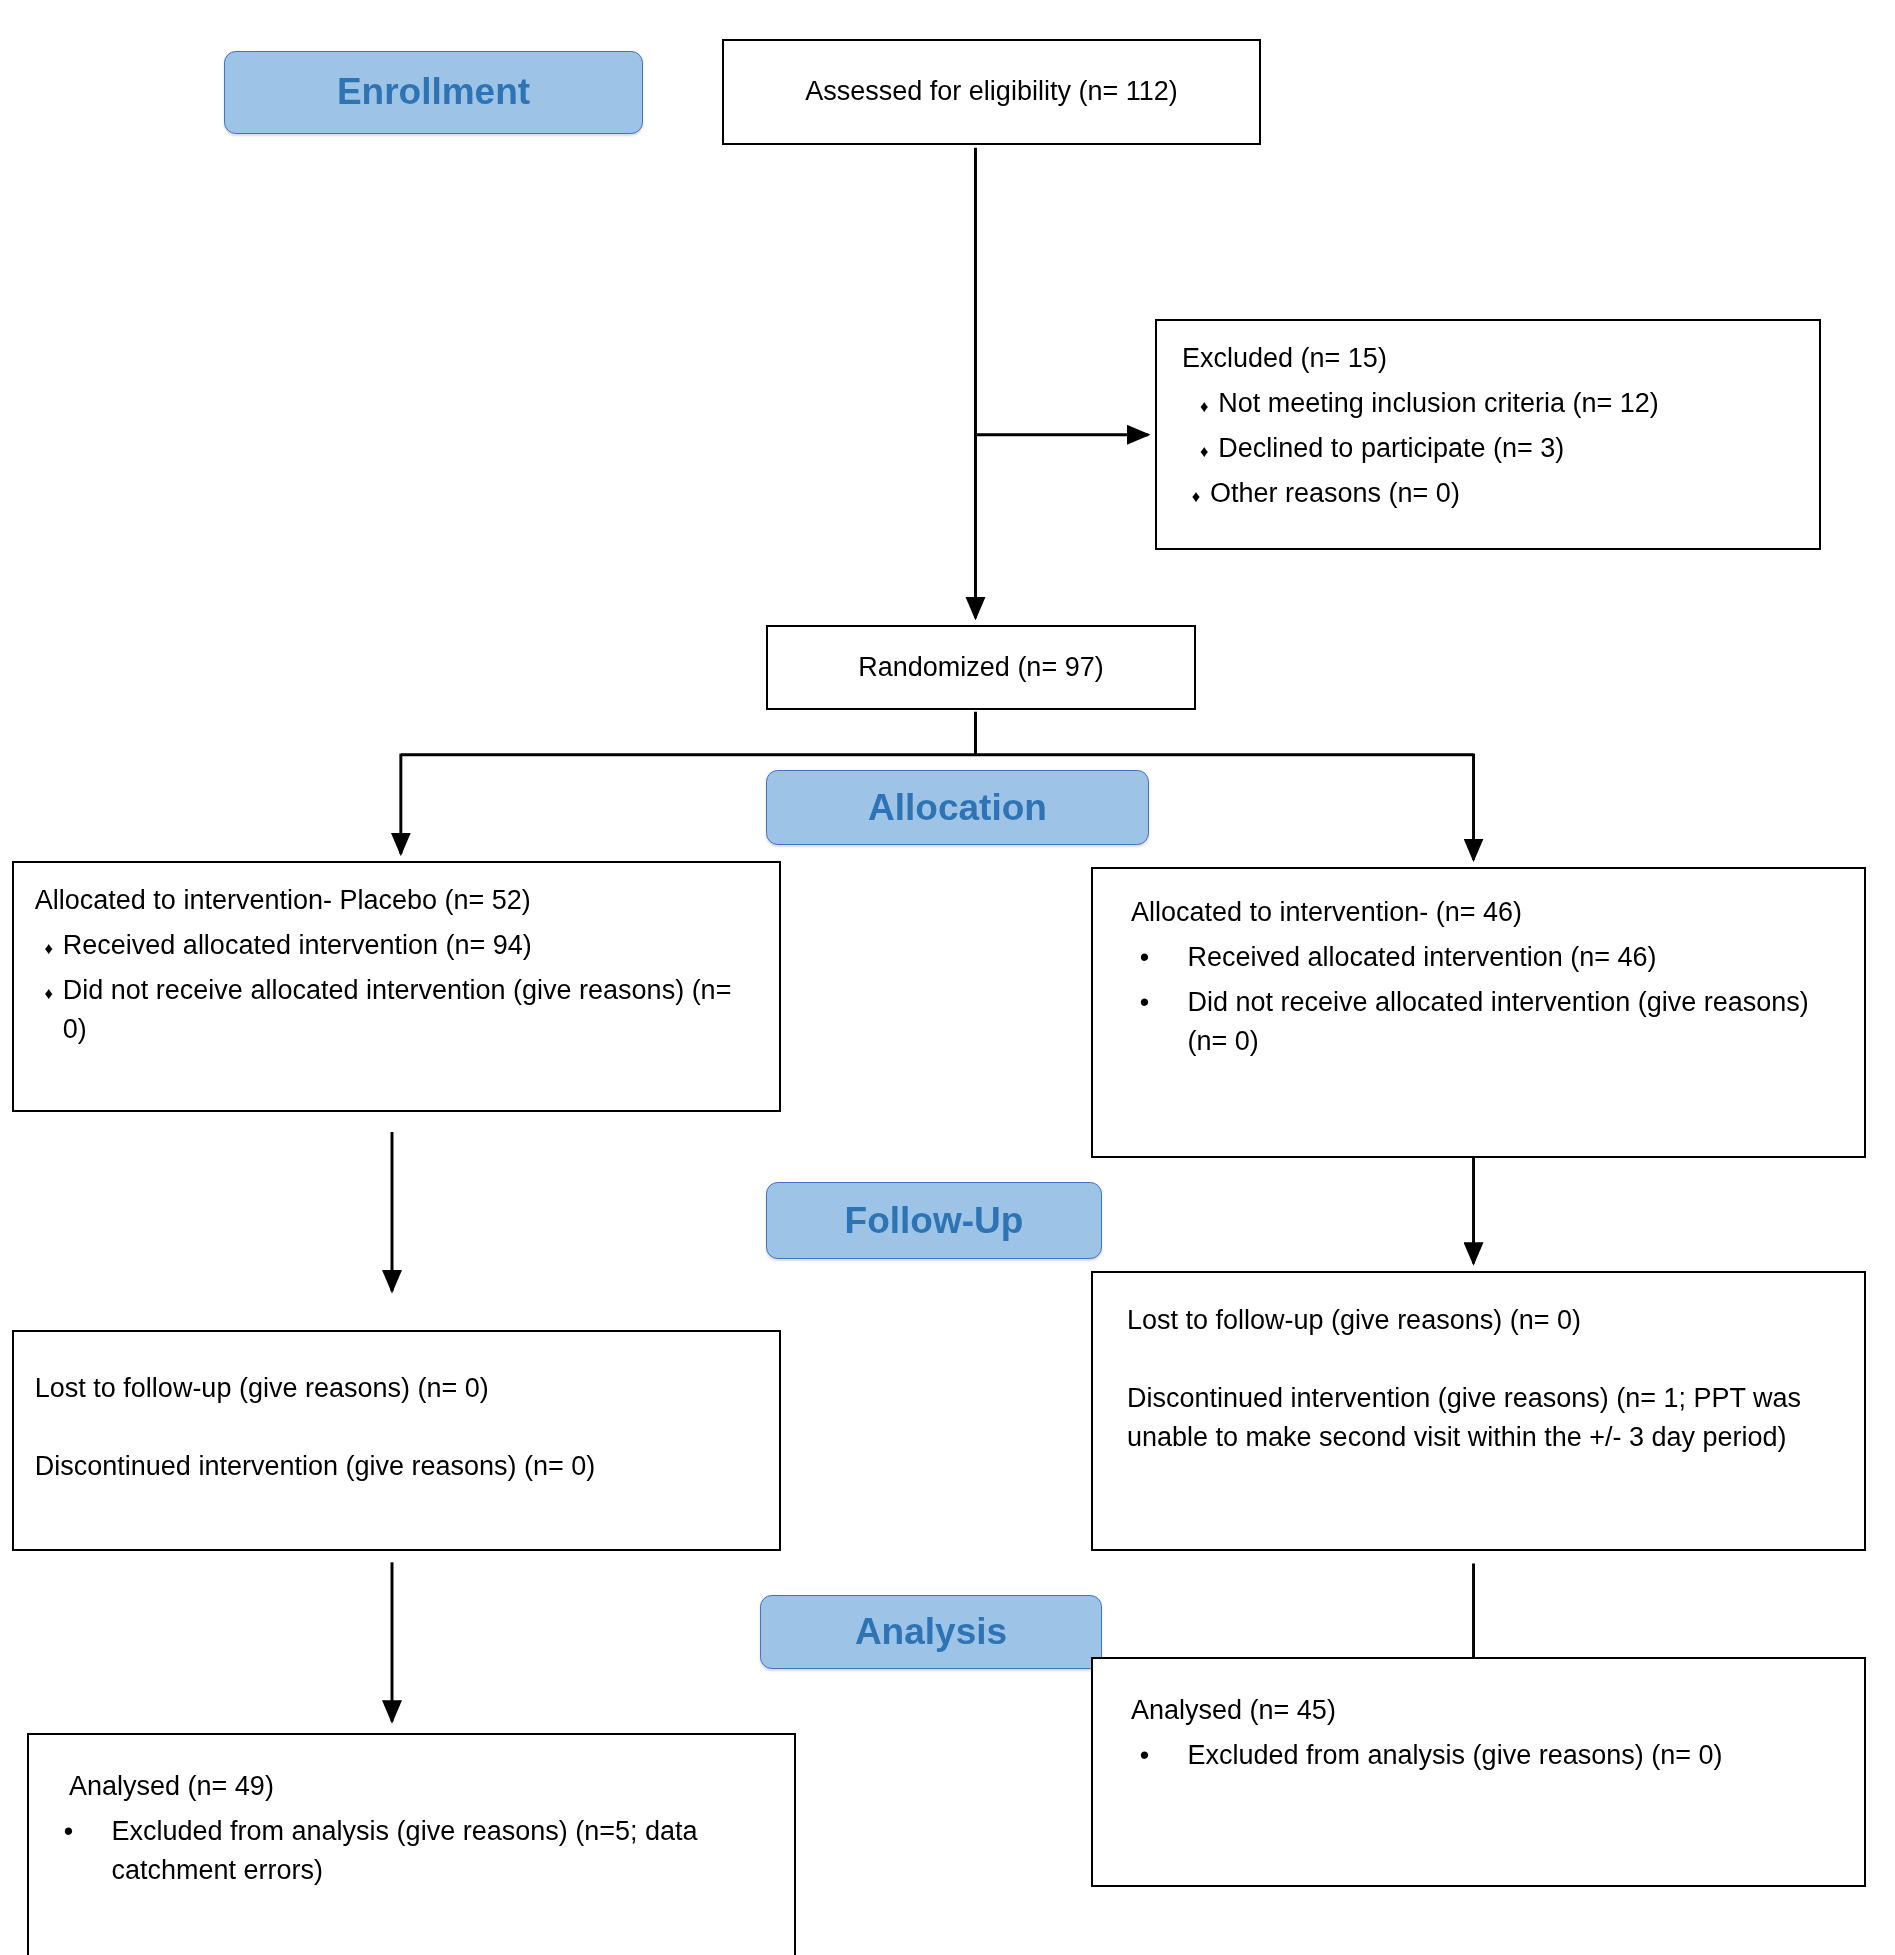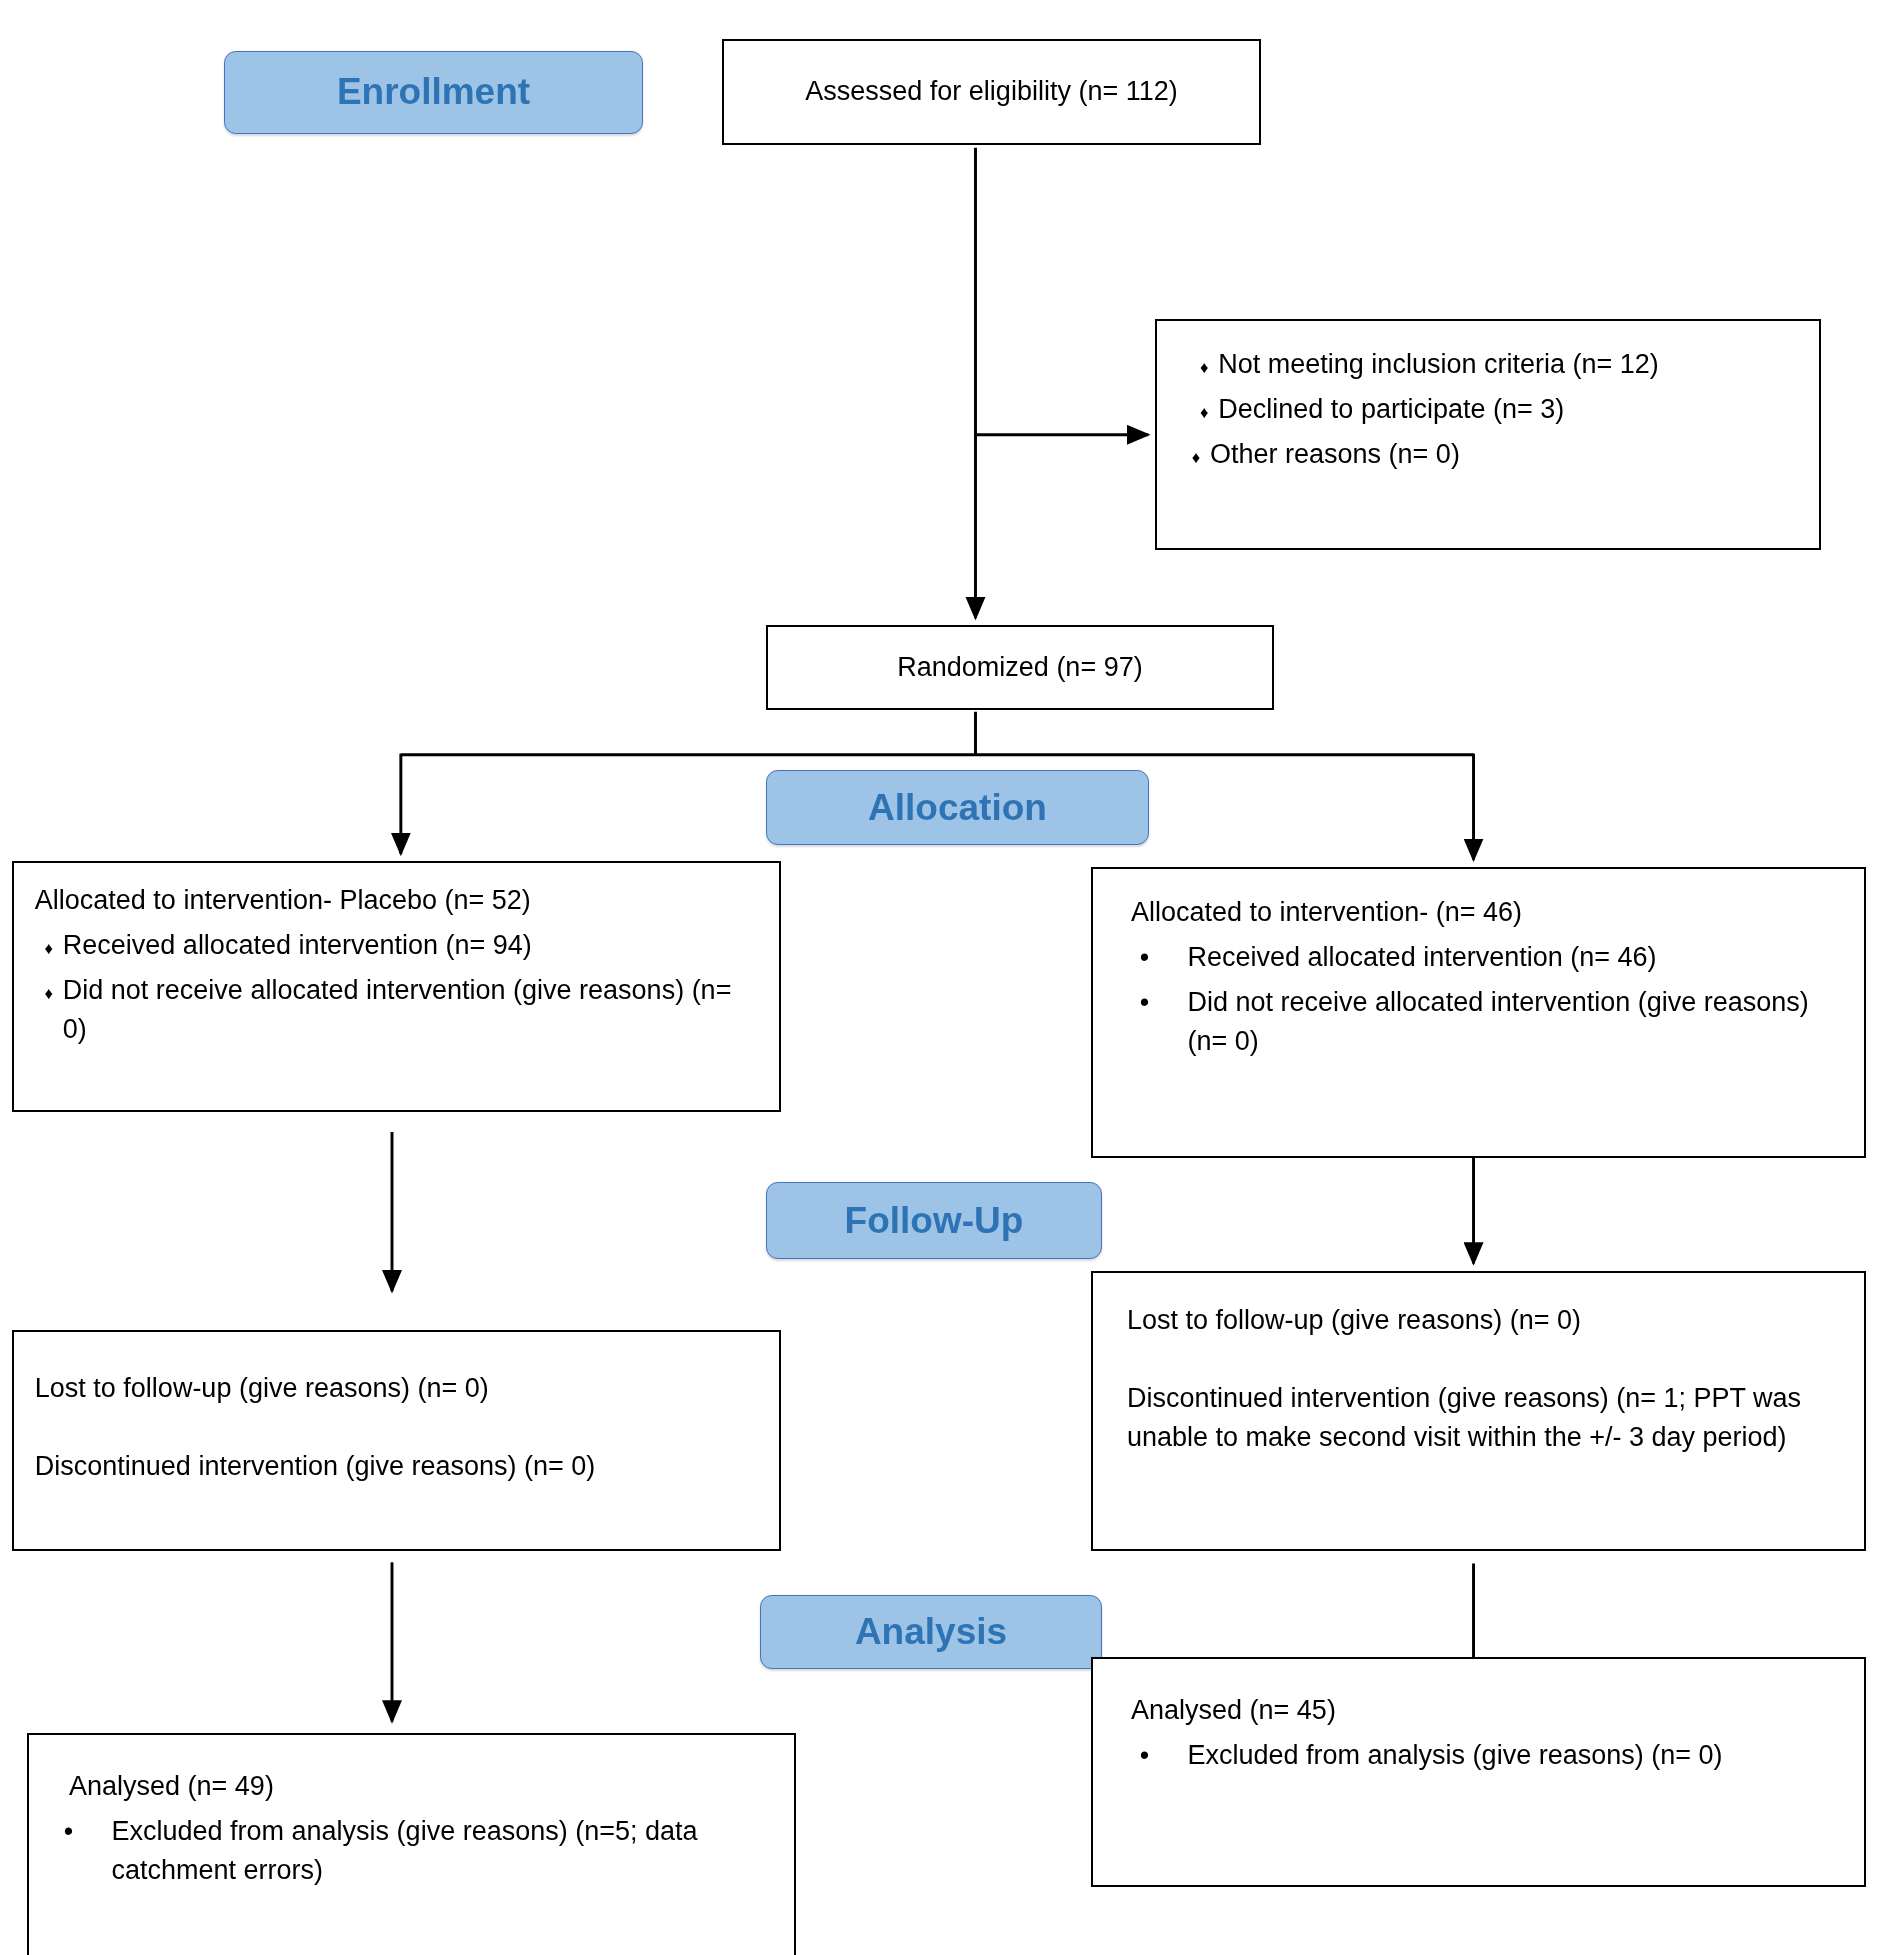--- a/index.html
+++ b/index.html
@@ -100,35 +100,36 @@
   <div class="stage" style="left:224px; top:26.5px; width:419px; height:83px;">Enrollment</div>
   <div class="stage" style="left:766px; top:746px; width:383px; height:75px;">Allocation</div>
   <div class="stage" style="left:766px; top:1158px; width:336px; height:77px;">Follow-Up</div>
   <div class="stage" style="left:760px; top:1571px; width:342px; height:74px;">Analysis</div>
 
   <div class="box center" style="left:722px; top:14.7px; width:539px; height:106px;">
     <span>Assessed for eligibility (n= 112)</span>
   </div>
 
   <div class="box indent-group" style="left:1155px; top:295px; width:666px; height:231px; padding:17.7px 14px 0 25px;">
+    <div class="title">Excluded (n= 15)</div>
     <div class="li">
       <span class="bullet diamond">♦</span>
       <span>Not meeting inclusion criteria (n= 12)</span>
     </div>
     <div class="li">
       <span class="bullet diamond">♦</span>
       <span>Declined to participate (n= 3)</span>
     </div>
     <div class="li" style="margin-left:0;">
       <span class="bullet diamond">♦</span>
       <span>Other reasons (n= 0)</span>
     </div>
   </div>
 
-  <div class="box center" style="left:766px; top:601px; width:508px; height:85px;">
+  <div class="box center" style="left:766px; top:601px; width:430px; height:85px;">
     <span>Randomized (n= 97)</span>
   </div>
 
   <div class="box" style="left:11.8px; top:837px; width:769px; height:251px; padding:17.7px 17.7px 0 21px;">
     <div class="title">Allocated to intervention- Placebo (n= 52)</div>
     <div class="li">
       <span class="bullet diamond">♦</span>
       <span>Received allocated intervention (n= 94)</span>
     </div>
     <div class="li">

